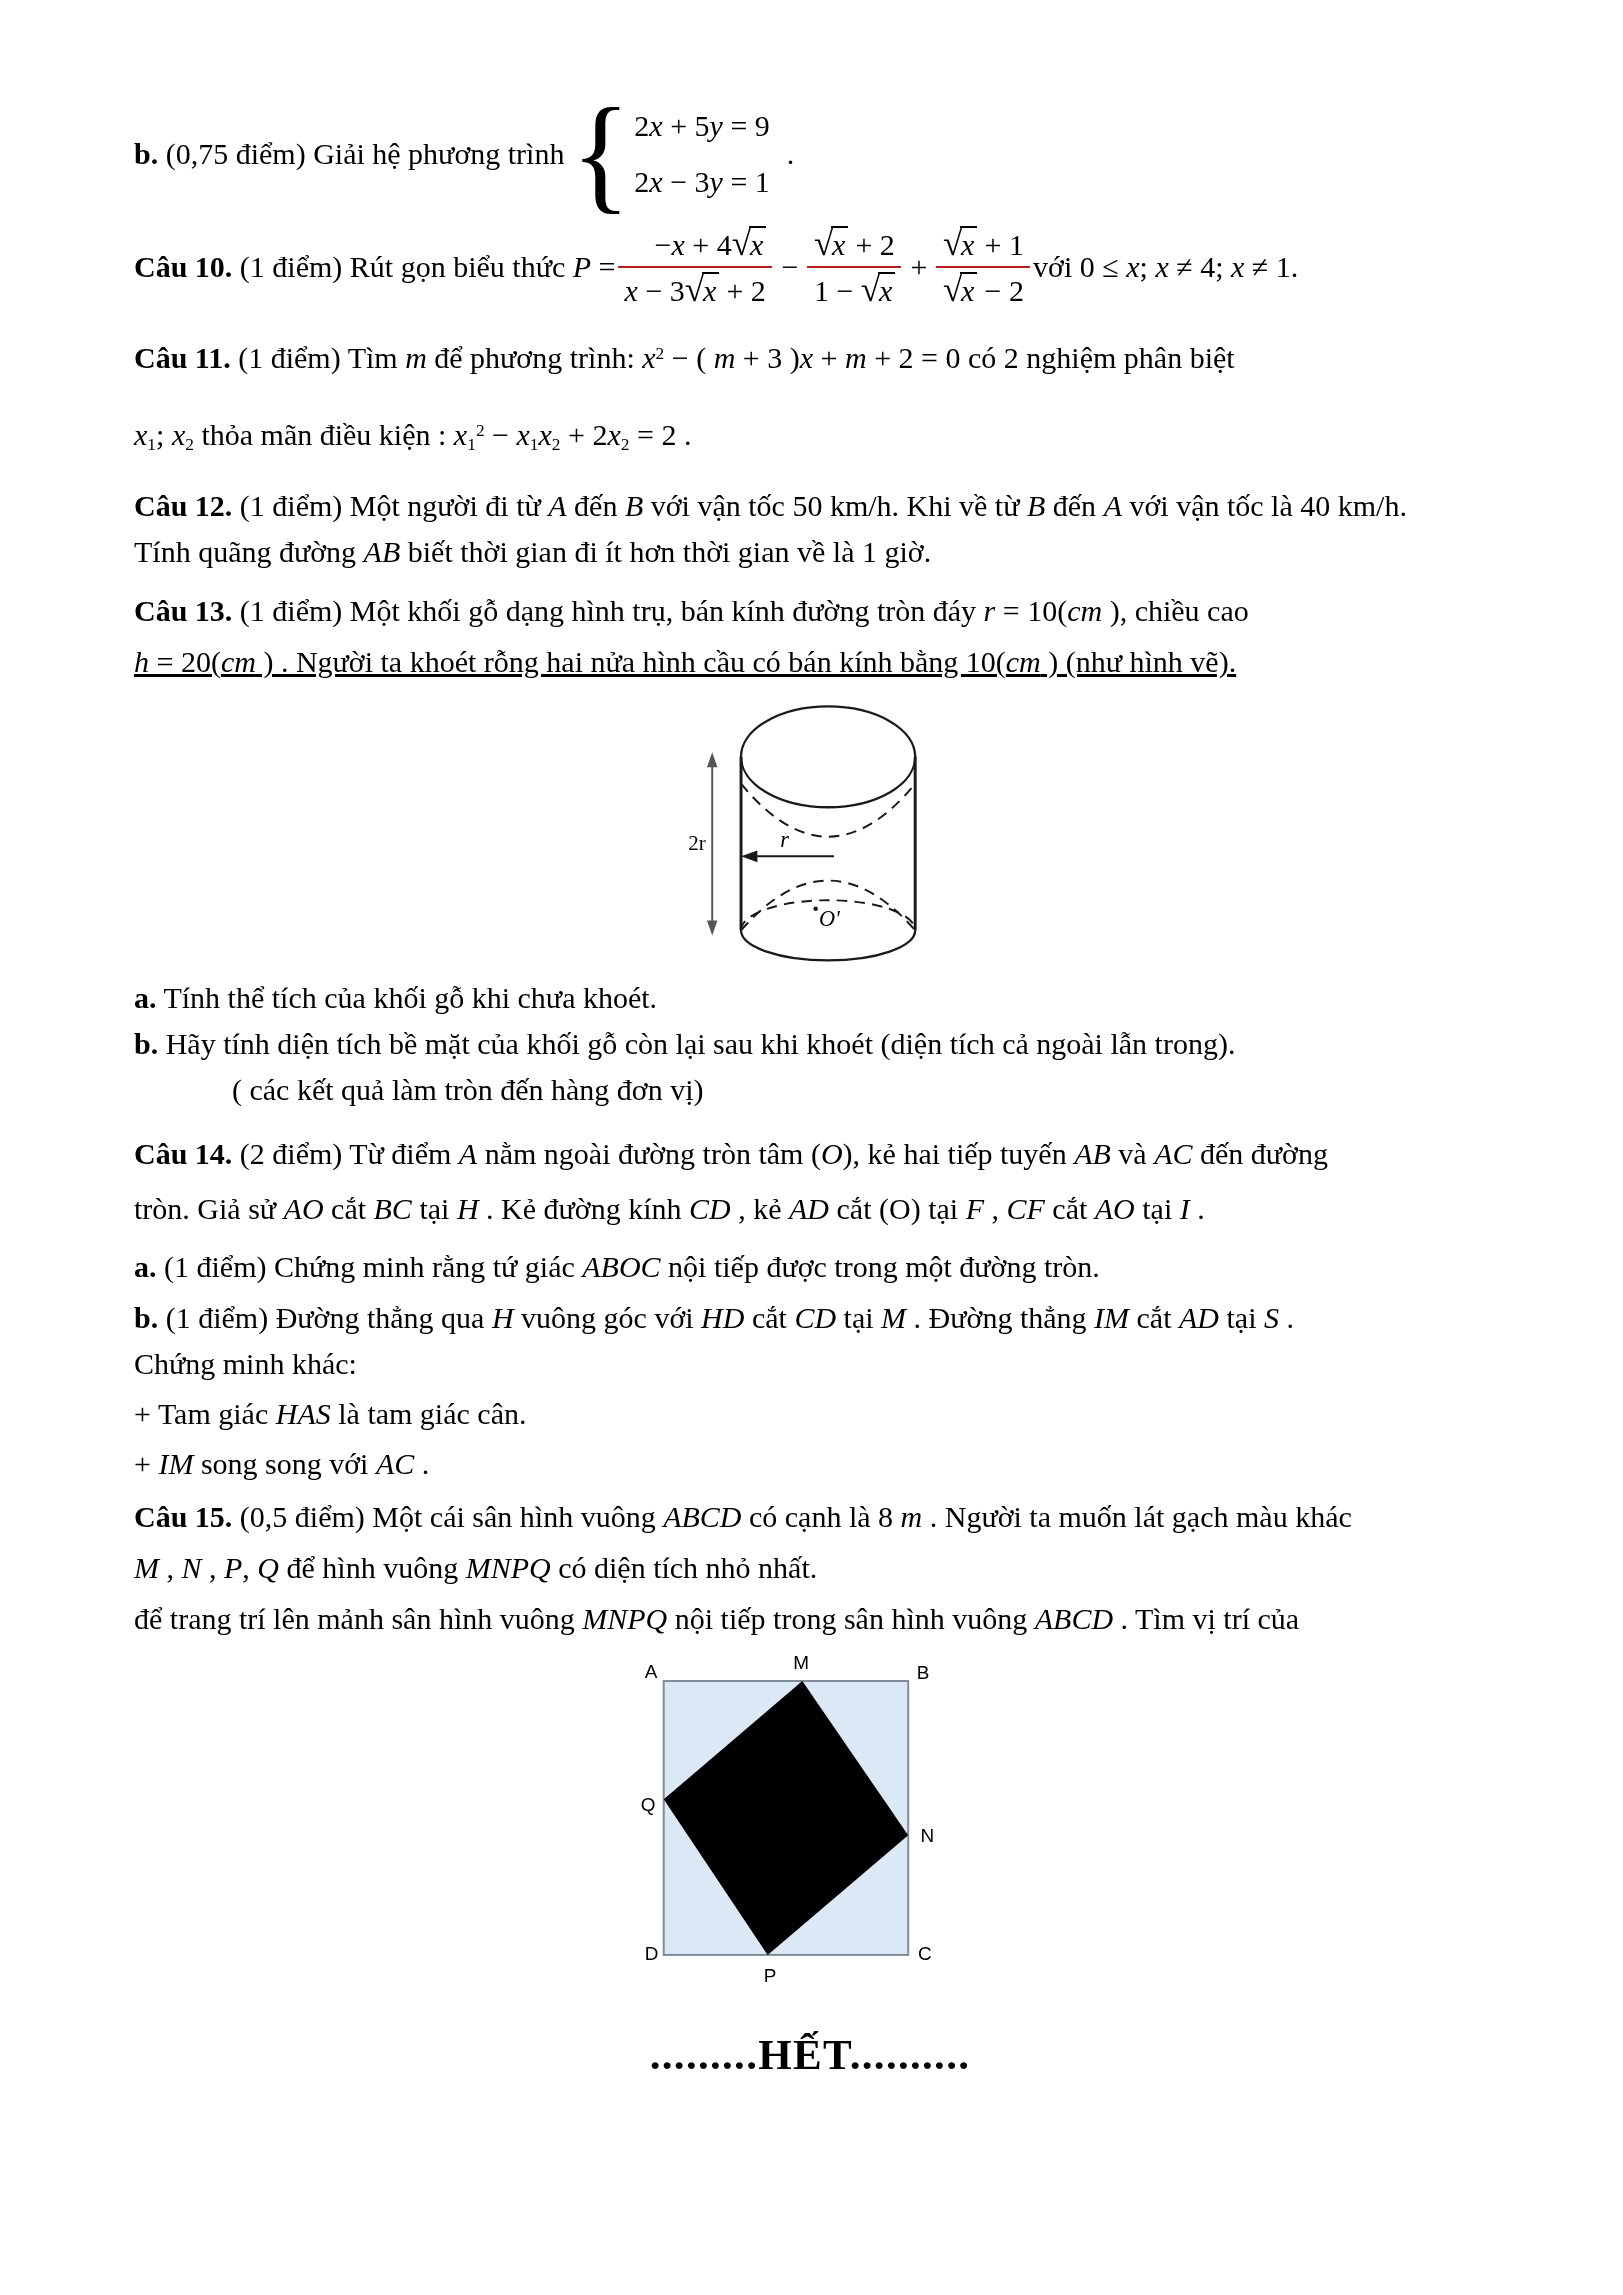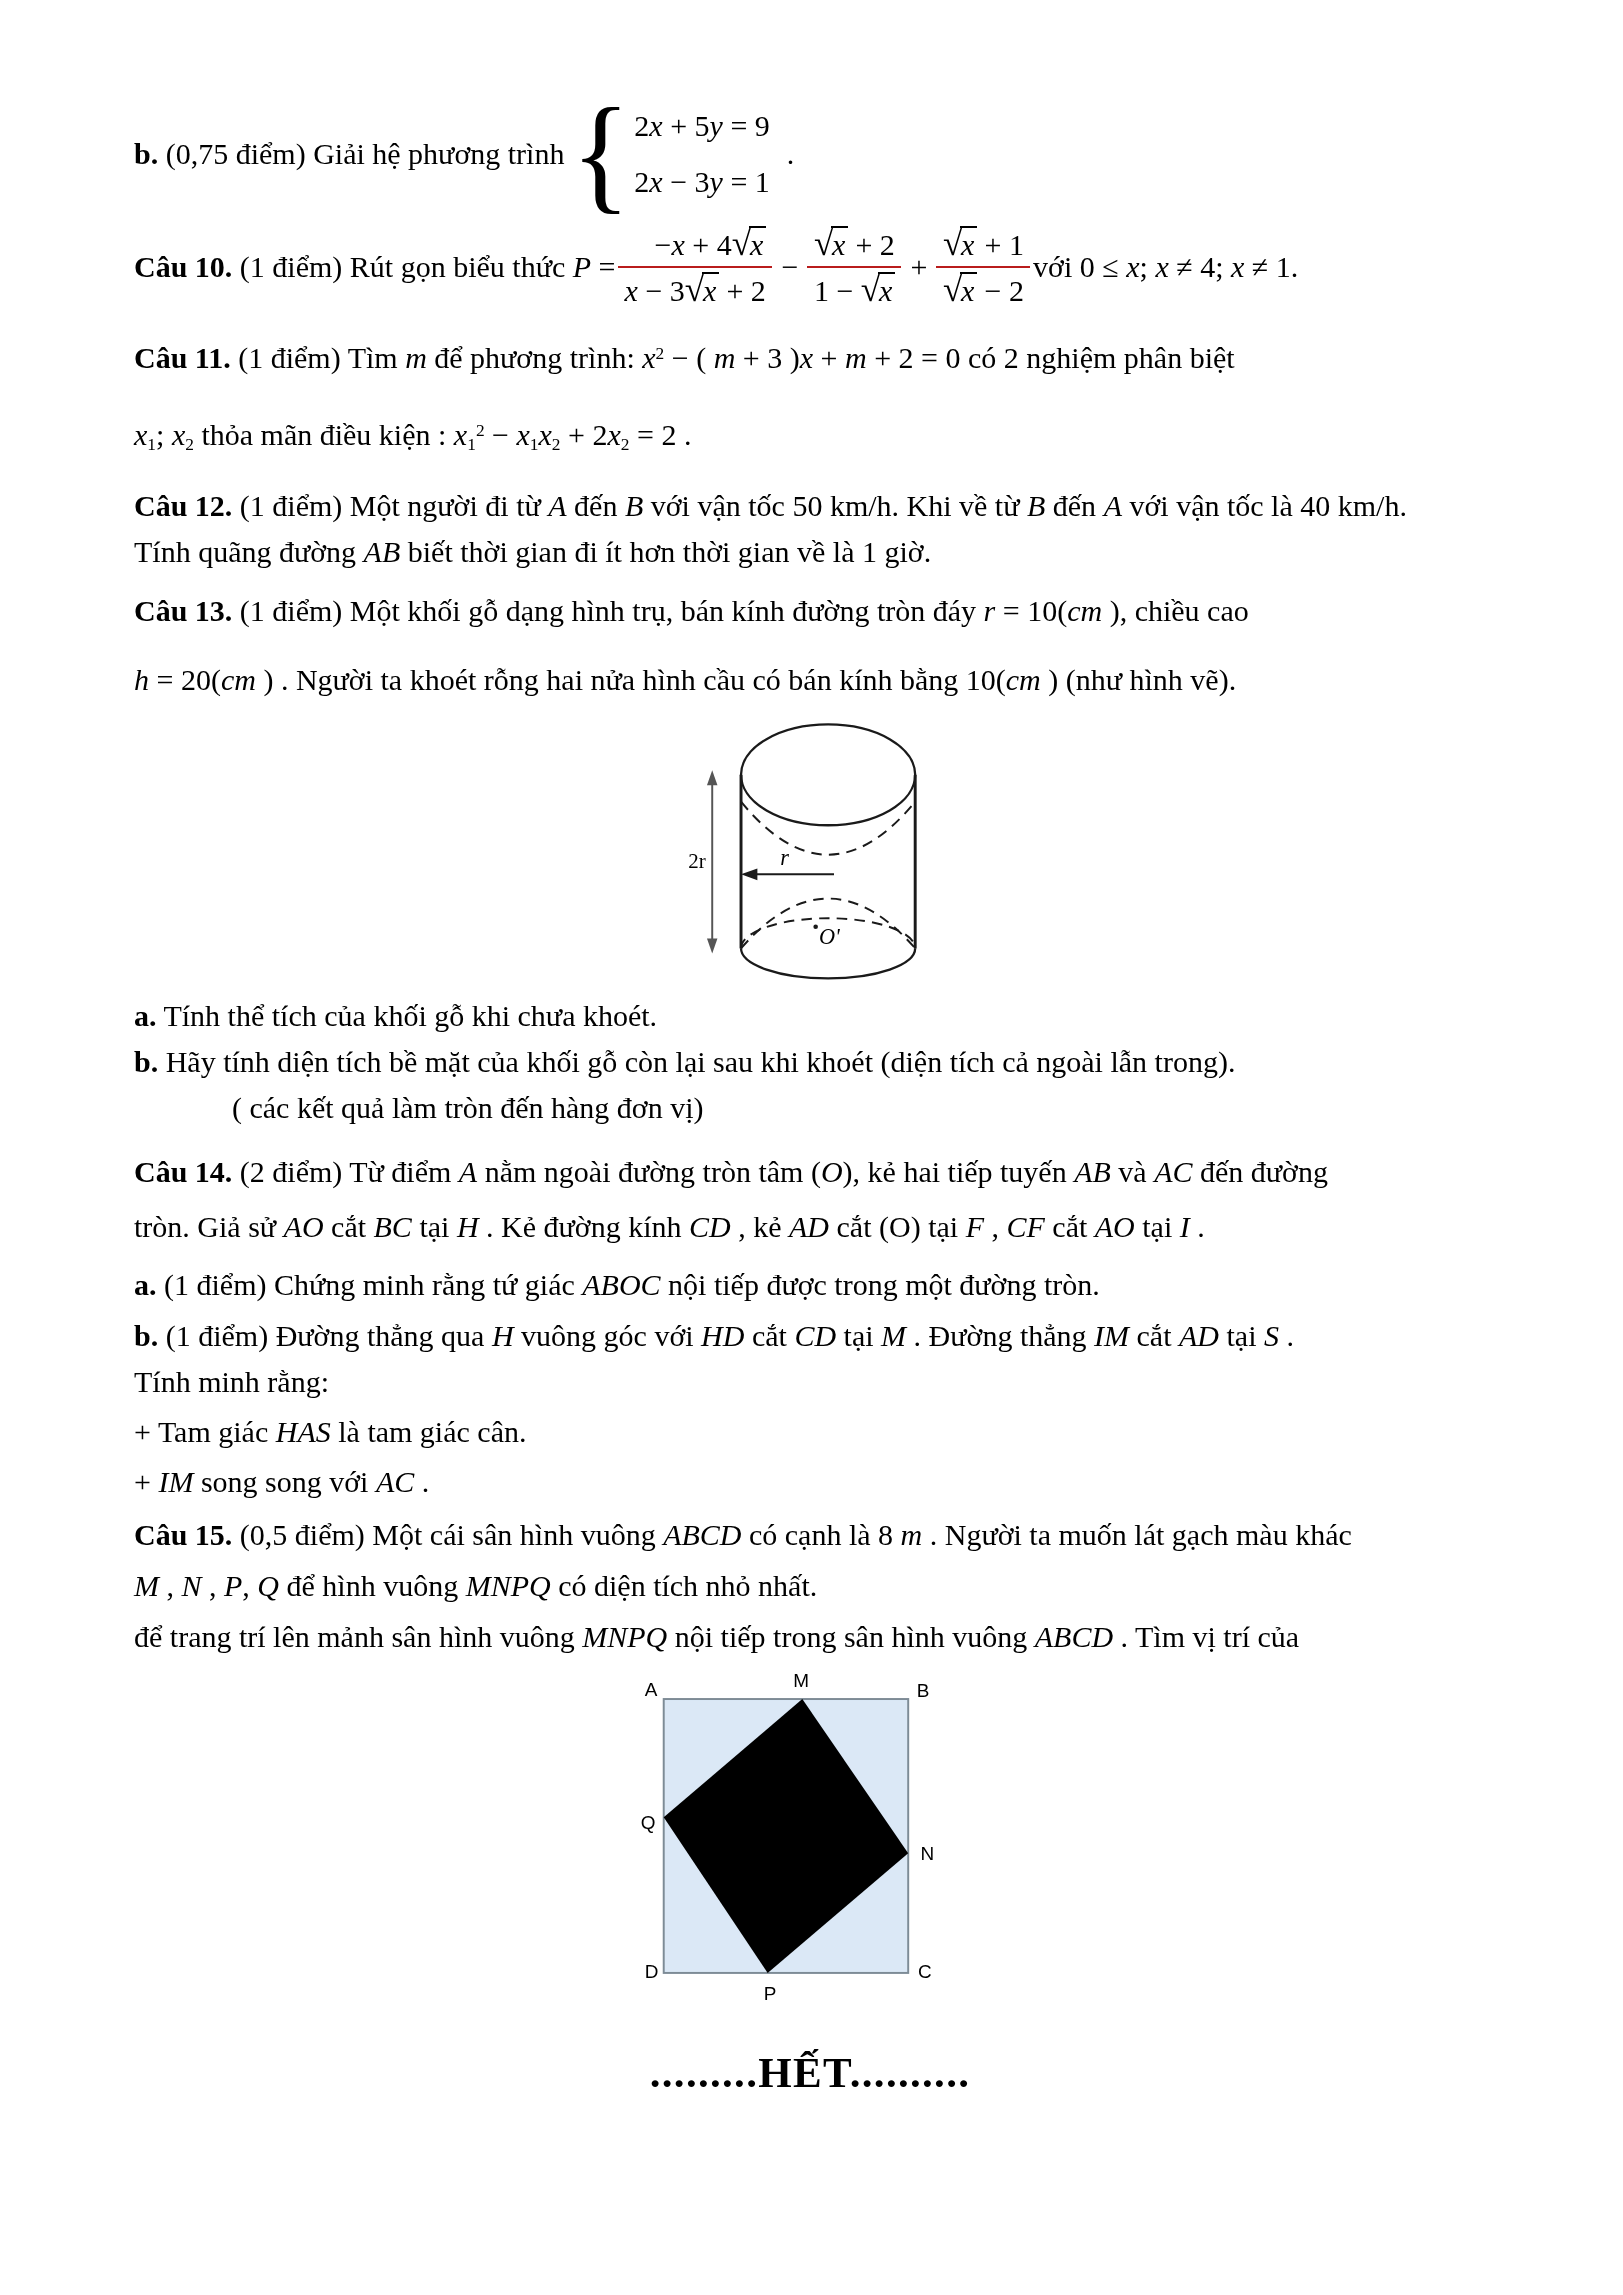--- a/index.html
+++ b/index.html
@@ -33,21 +33,21 @@
   .radsign{font-style:normal;font-size:1.18em;margin-right:-2px;}
   .radbar{font-style:italic;border-top:2px solid #000;padding:0 2.6px 0 0.7px;}
   .indent{margin-left:98px;}
   
   .p-b{margin-top:0;}
   .p-c10{margin-top:11.8px;}
   .p-c11{margin-top:18.3px;}
   .p-c11b{margin-top:26px;}
   .p-c12{margin-top:17px;}
   .p-c13{margin-top:13px;}
-  .p-c13 .l2{margin-top:23px;}
+  .p-c13 .l2{margin-top:5px;text-decoration:underline;}
   .p-a13{margin-top:7.9px;}
   .p-c14{margin-top:18.3px;}
   .p-c14 .l2{margin-top:9.2px;}
   .p-a14{margin-top:11.8px;}
   .p-b14{margin-top:5.2px;}
   .p-plus{margin-top:3.9px;}
   .p-c15{margin-top:3.9px;}
   .p-c15 .line{line-height:51px;}
   
   .fig{display:flex;justify-content:center;}
@@ -137,21 +137,21 @@
   <div class="line"><b>b.</b>  Hãy tính diện tích bề mặt của khối gỗ còn lại sau khi khoét (diện tích cả ngoài lẫn trong).</div>
   <div class="line indent">( các kết quả làm tròn đến hàng đơn vị)</div>
 
   <div class="p-c14">
     <div class="line"><b>Câu 14.</b> (2 điểm) Từ điểm <i>A</i> nằm ngoài đường tròn tâm (<i>O</i>), kẻ hai tiếp tuyến <i>AB</i> và <i>AC</i> đến đường</div>
     <div class="line l2">tròn. Giả sử <i>AO</i> cắt <i>BC</i> tại <i>H</i> . Kẻ đường kính <i>CD</i> , kẻ <i>AD</i> cắt (O) tại <i>F</i> , <i>CF</i> cắt <i>AO</i> tại <i>I</i> .</div>
   </div>
   <div class="line p-a14"><b>a.</b> (1 điểm) Chứng minh rằng tứ giác <i>ABOC</i> nội tiếp được trong một đường tròn.</div>
   <div class="p-b14">
     <div class="line"><b>b.</b> (1 điểm) Đường thẳng qua <i>H</i> vuông góc với <i>HD</i> cắt <i>CD</i> tại <i>M</i> . Đường thẳng <i>IM</i> cắt <i>AD</i> tại <i>S</i> .</div>
-    <div class="line">Tính minh rằng:</div>
+    <div class="line">Chứng minh khác:</div>
   </div>
   <div class="line p-plus">+ Tam giác <i>HAS</i> là tam giác cân.</div>
   <div class="line p-plus">+ <i>IM</i> song song với <i>AC</i> .</div>
 
   <div class="p-c15">
     <div class="line"><b>Câu 15.</b> (0,5 điểm) Một cái sân hình vuông <i>ABCD</i> có cạnh là 8 <i>m</i> . Người ta muốn lát gạch màu khác</div>
     <div class="line"><i>M</i> , <i>N</i> , <i>P</i>, <i>Q</i> để hình vuông <i>MNPQ</i> có diện tích nhỏ nhất.</div>
     <div class="line">để trang trí lên mảnh sân hình vuông <i>MNPQ</i> nội tiếp trong sân hình vuông <i>ABCD</i> . Tìm vị trí của</div>
   </div>
 

